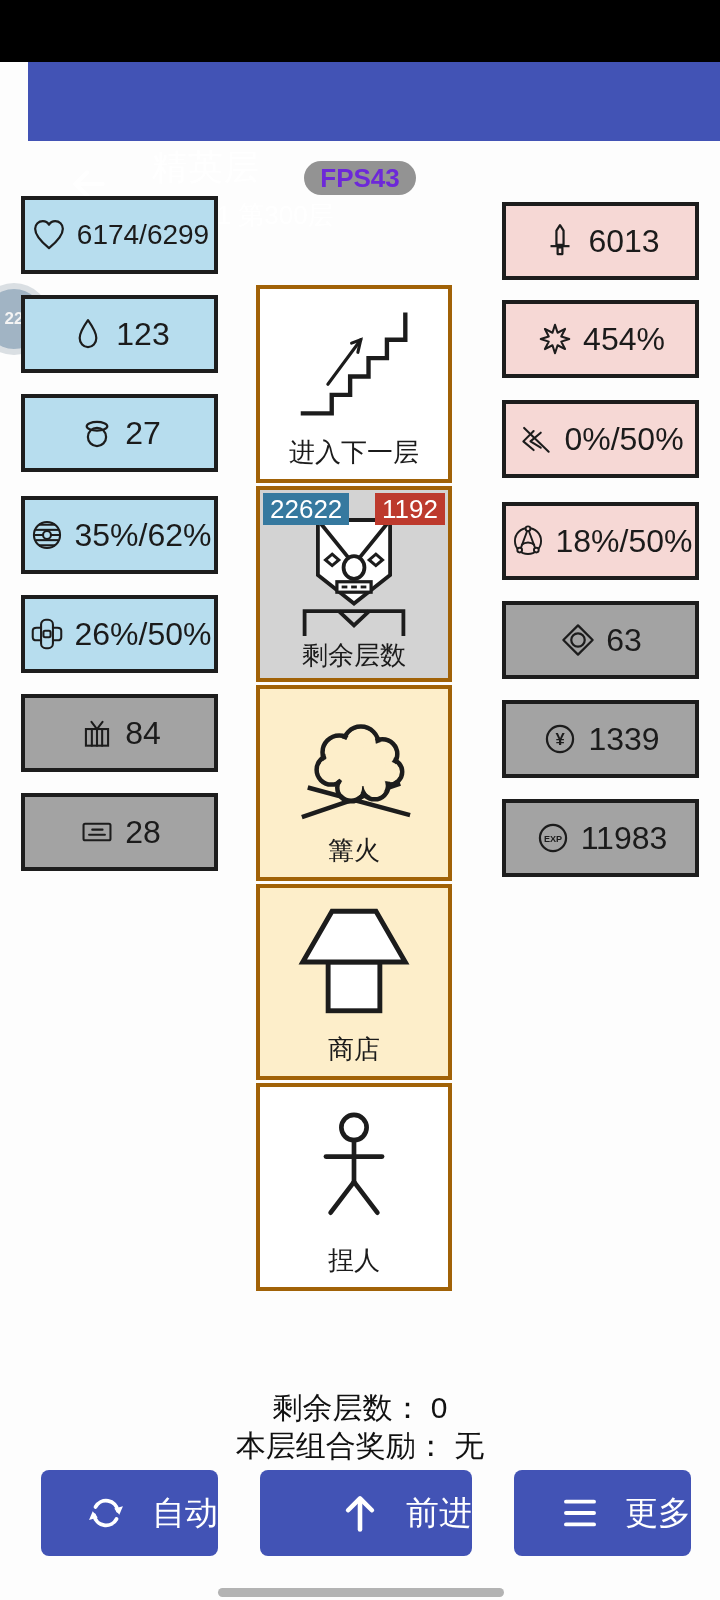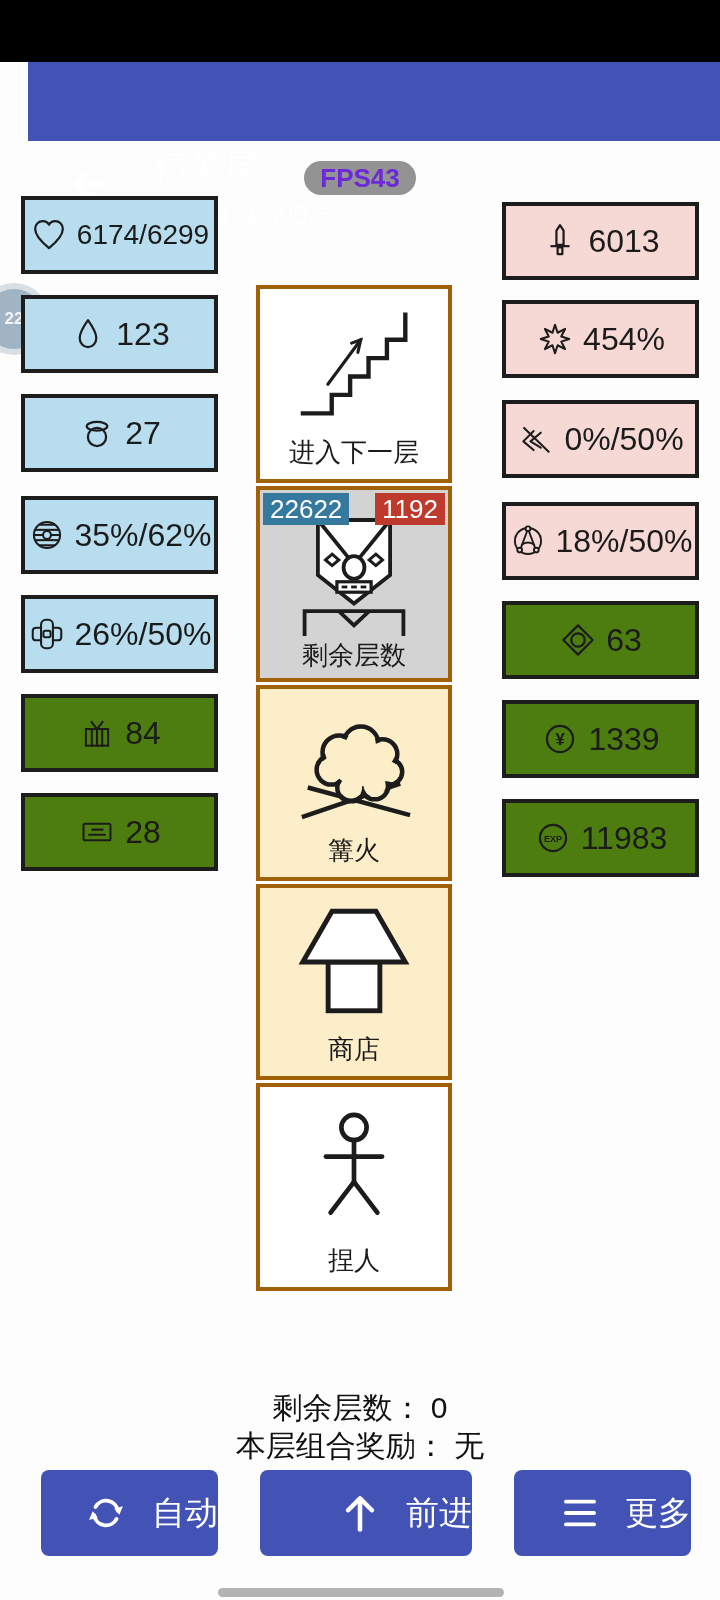--- a/index.html
+++ b/index.html
@@ -15,21 +15,21 @@
     background:rgba(128,128,128,0.85);color:#6d28d9;font-size:26px;font-weight:bold;
     display:flex;align-items:center;justify-content:center;}
   .bubble{position:absolute;left:-22px;top:283px;width:60px;height:60px;border-radius:50%;
     background:rgba(105,135,162,0.62);border:6px solid rgba(238,238,238,0.75);
     color:#f4f4f4;font-size:17px;font-weight:bold;display:flex;align-items:center;justify-content:center;}
   .stat{position:absolute;width:197px;height:78px;border:4px solid #1d1d1d;box-sizing:border-box;
     display:flex;align-items:center;justify-content:center;gap:9px;color:#1b1b1b;}
   .stat .val{font-size:32px;}
   .stat .val.long{font-size:28px;}
   .l{left:21px;} .r{left:502px;margin-top:6px;}
-  .blue{background:#b7ddee;} .pink{background:#f6d8d5;} .yellow{background:#4d7c0f;}
+  .blue{background:#b7ddee;} .pink{background:#f6d8d5;} .yellow{background:#a3a3a3;}
   .cell{position:absolute;left:256px;width:196px;border:4px solid #a16207;box-sizing:border-box;
     background:#fff;display:flex;flex-direction:column;align-items:center;color:#1b1b1b;}
   .cell.gray{background:#d3d3d3;} .cell.yellow{background:#fdeeca;}
   .cell-icon-wrap{flex:1;display:flex;align-items:center;justify-content:center;width:100%;}
   .cell-label{font-size:26px;margin-bottom:9px;}
   .badge{position:absolute;top:3px;height:32px;line-height:32px;padding:0 7px;color:#fff;font-size:26px;}
   .badge.hp{left:3px;background:#36799f;}
   .badge.atk{right:3px;background:#bd3a2d;}
   .meta{position:absolute;left:0;width:720px;text-align:center;color:#111;font-size:30px;}
   .btn{position:absolute;top:1470px;height:86px;background:#4253b5;border-radius:8px;color:#fff;

